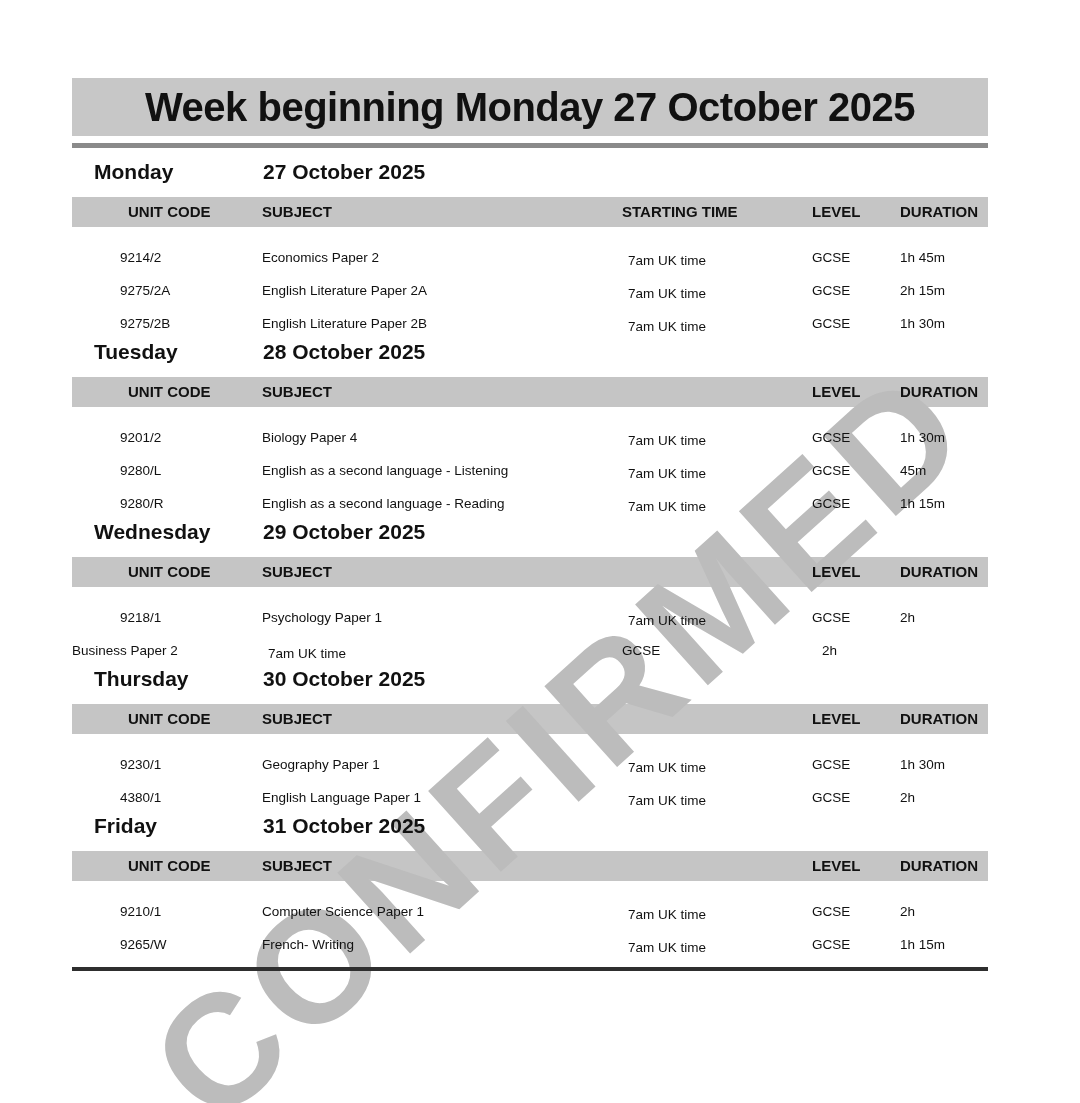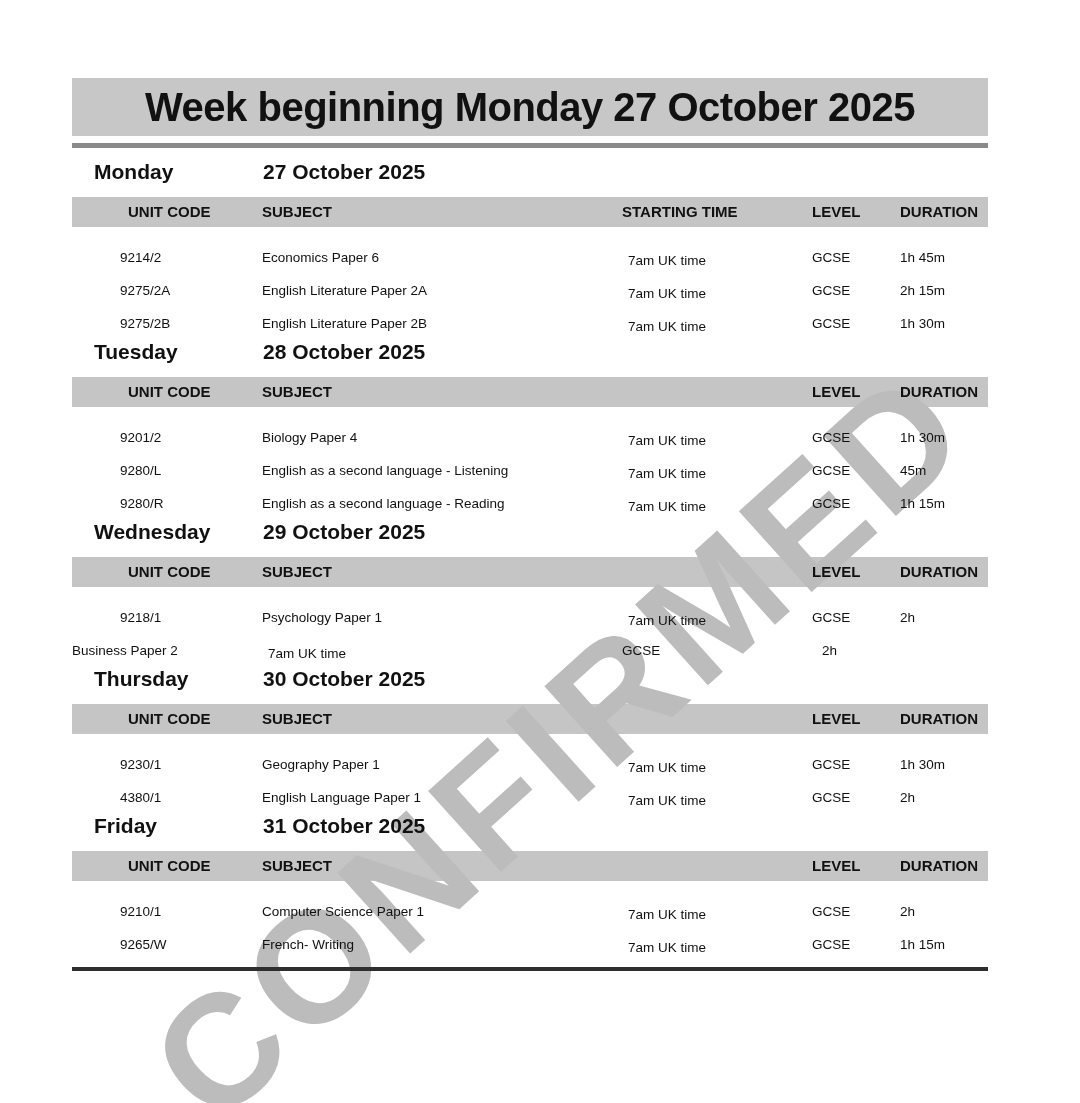--- a/index.html
+++ b/index.html
@@ -138,21 +138,21 @@
     <div class="table-header">
       <span class="cell hdr c1">UNIT CODE</span>
       <span class="cell hdr c2">SUBJECT</span>
       <span class="cell hdr c3">STARTING TIME</span>
       <span class="cell hdr c4">LEVEL</span>
       <span class="cell hdr c5">DURATION</span>
     </div>
     <div class="rows">
   <div class="exam-row">
     <span class="cell c1">9214/2</span>
-    <span class="cell c2">Economics Paper 6</span>
+    <span class="cell c2">Economics Paper 2</span>
     <span class="cell c3">7am UK time</span>
     <span class="cell c4">GCSE</span>
     <span class="cell c5">1h 45m</span>
   </div>
 
   <div class="exam-row">
     <span class="cell c1">9275/2A</span>
     <span class="cell c2">English Literature Paper 2A</span>
     <span class="cell c3">7am UK time</span>
     <span class="cell c4">GCSE</span>

